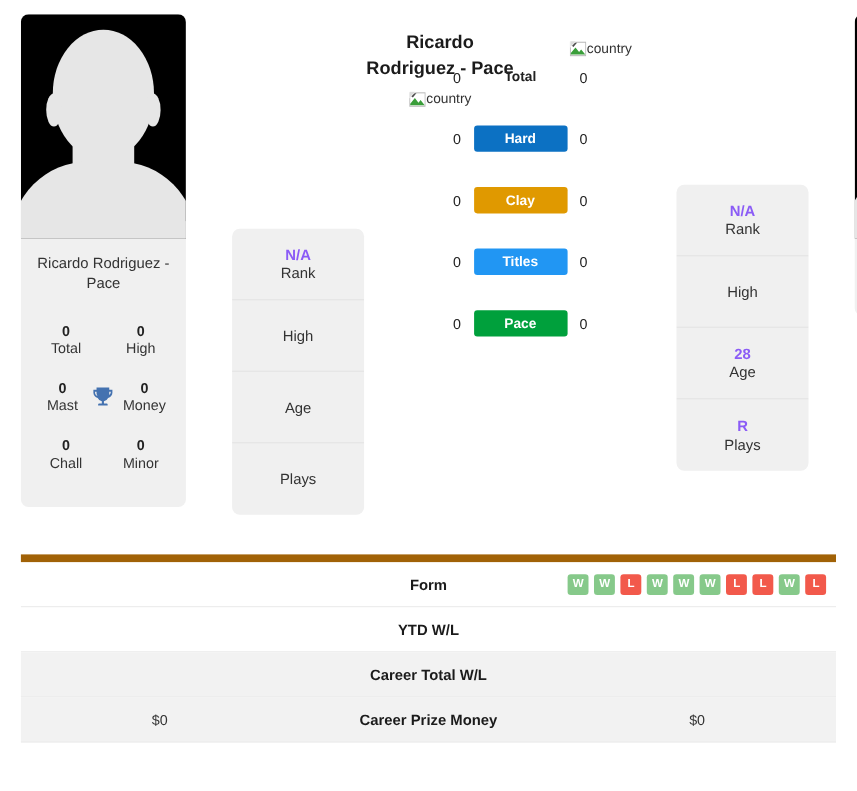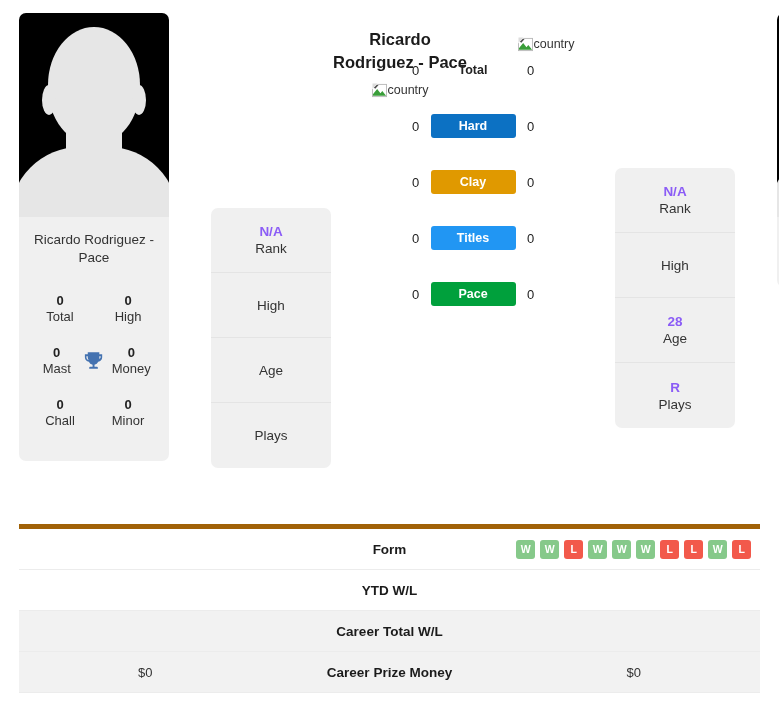--- a/index.html
+++ b/index.html
@@ -193,23 +193,23 @@
     height: 24px;
     border-radius: 3px;
   }
   .bar-label.plain { color: #222; background: transparent; font-weight: bold; }
   .bar-label.filled { color: #ffffff; }
 
   
   .stat-table {
     position: absolute;
     left: 19px;
-    top: 524px;
+    top: 504px;
     width: 741px;
-    border-top: 5px solid #a16207;
+    border-top: 7px solid #a16207;
   }
   .stat-row {
     display: flex;
     align-items: center;
     height: 41px;
     border-bottom: 1px solid #ececec;
   }
   .stat-row.shaded { background: #f2f2f2; }
   .stat-side {
     flex: 1 1 0;

